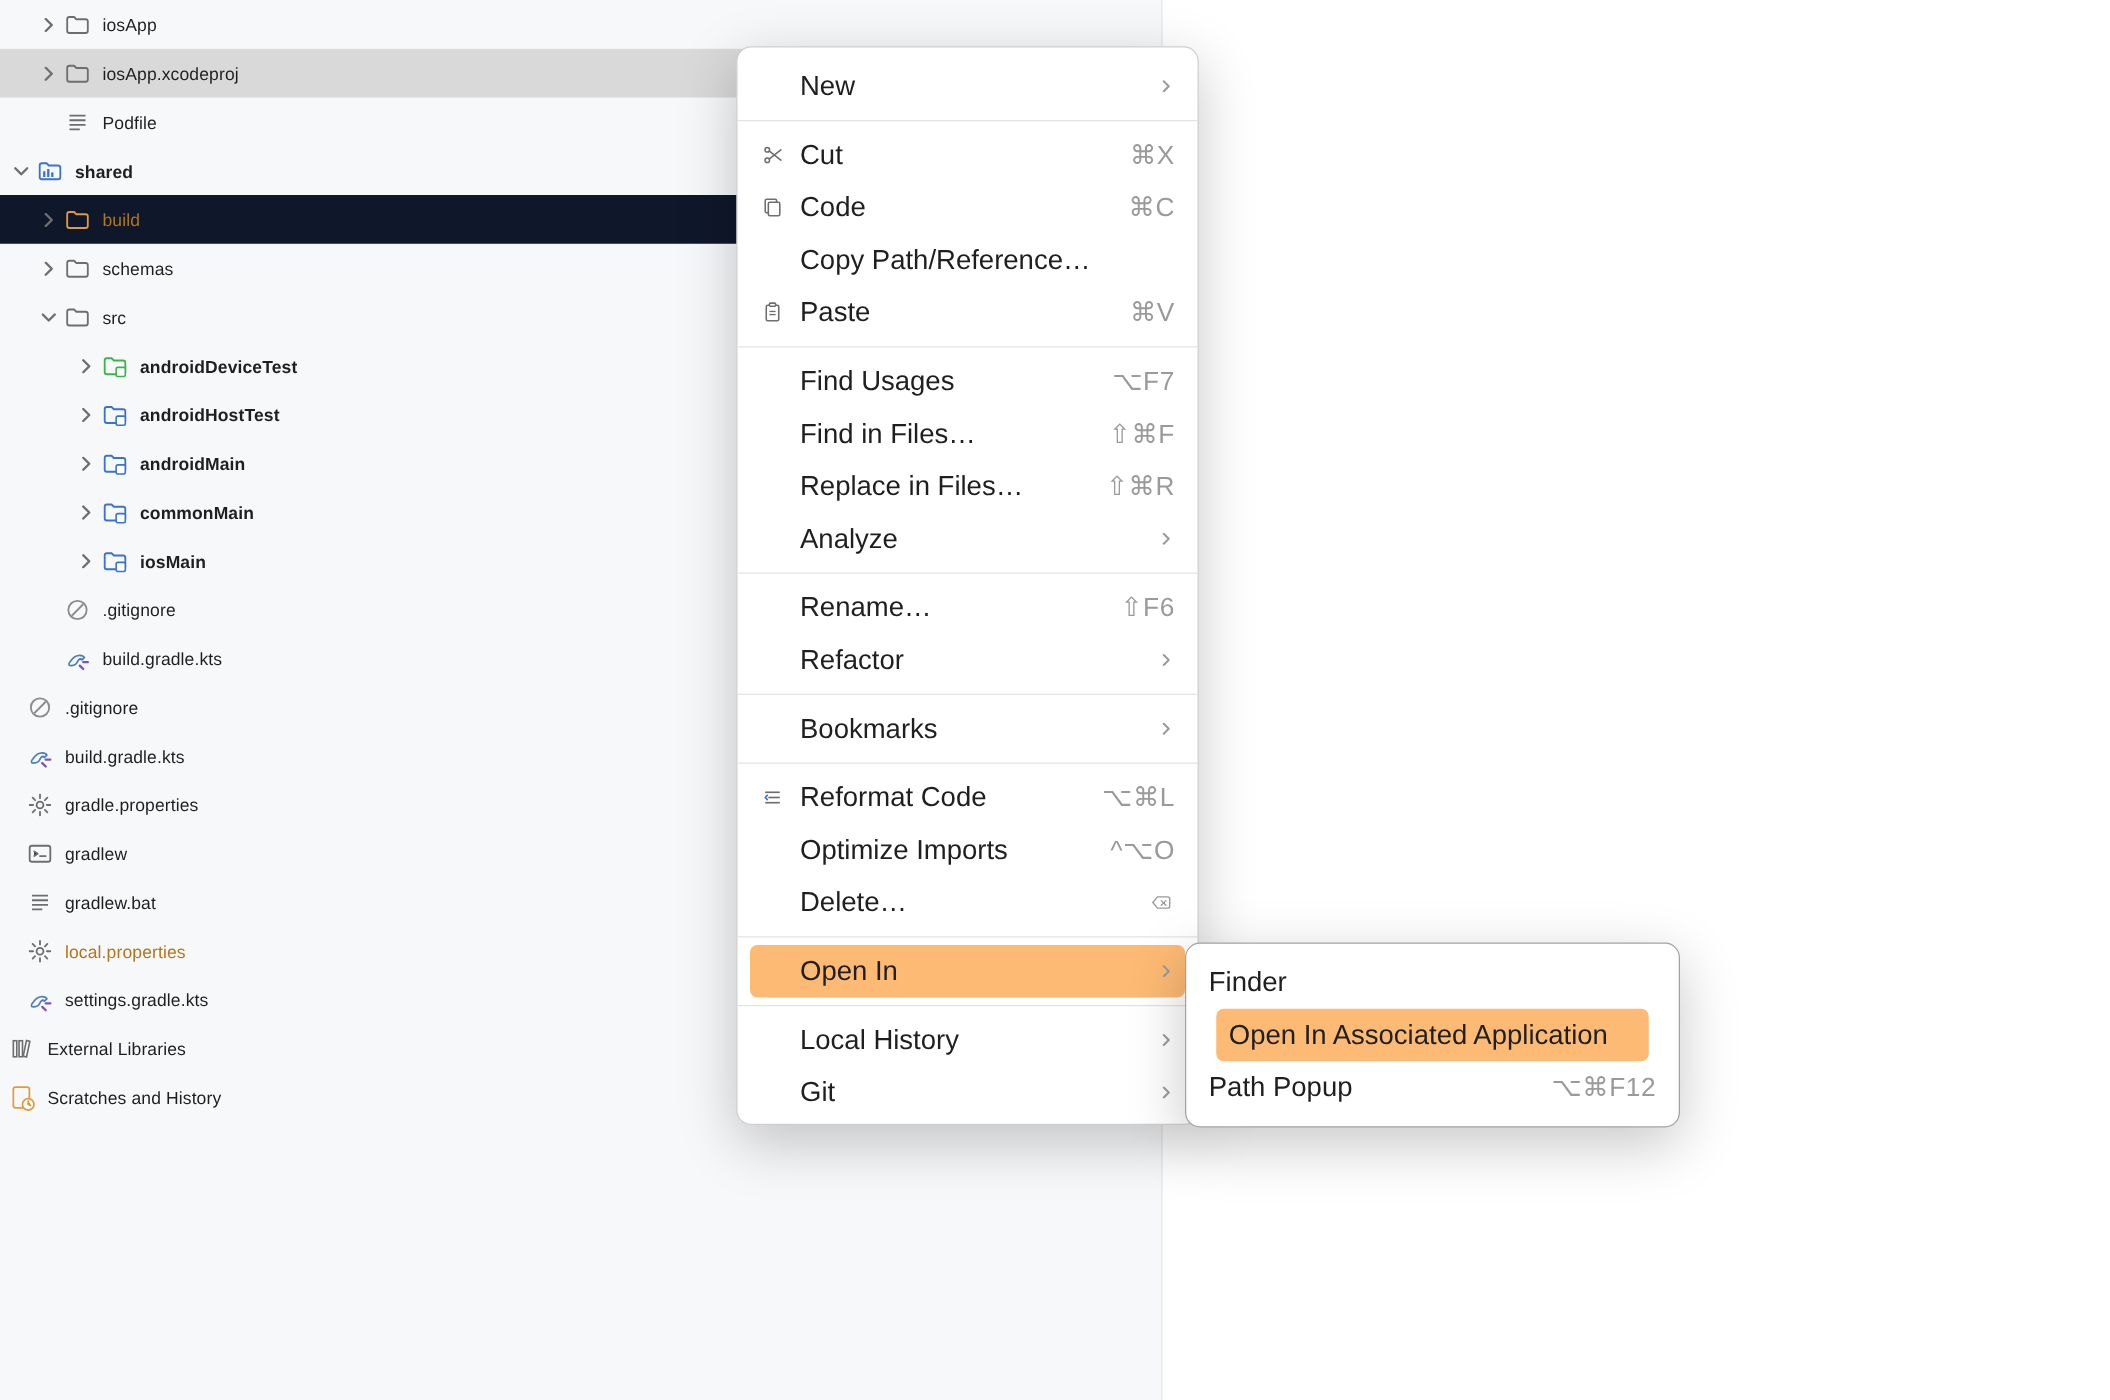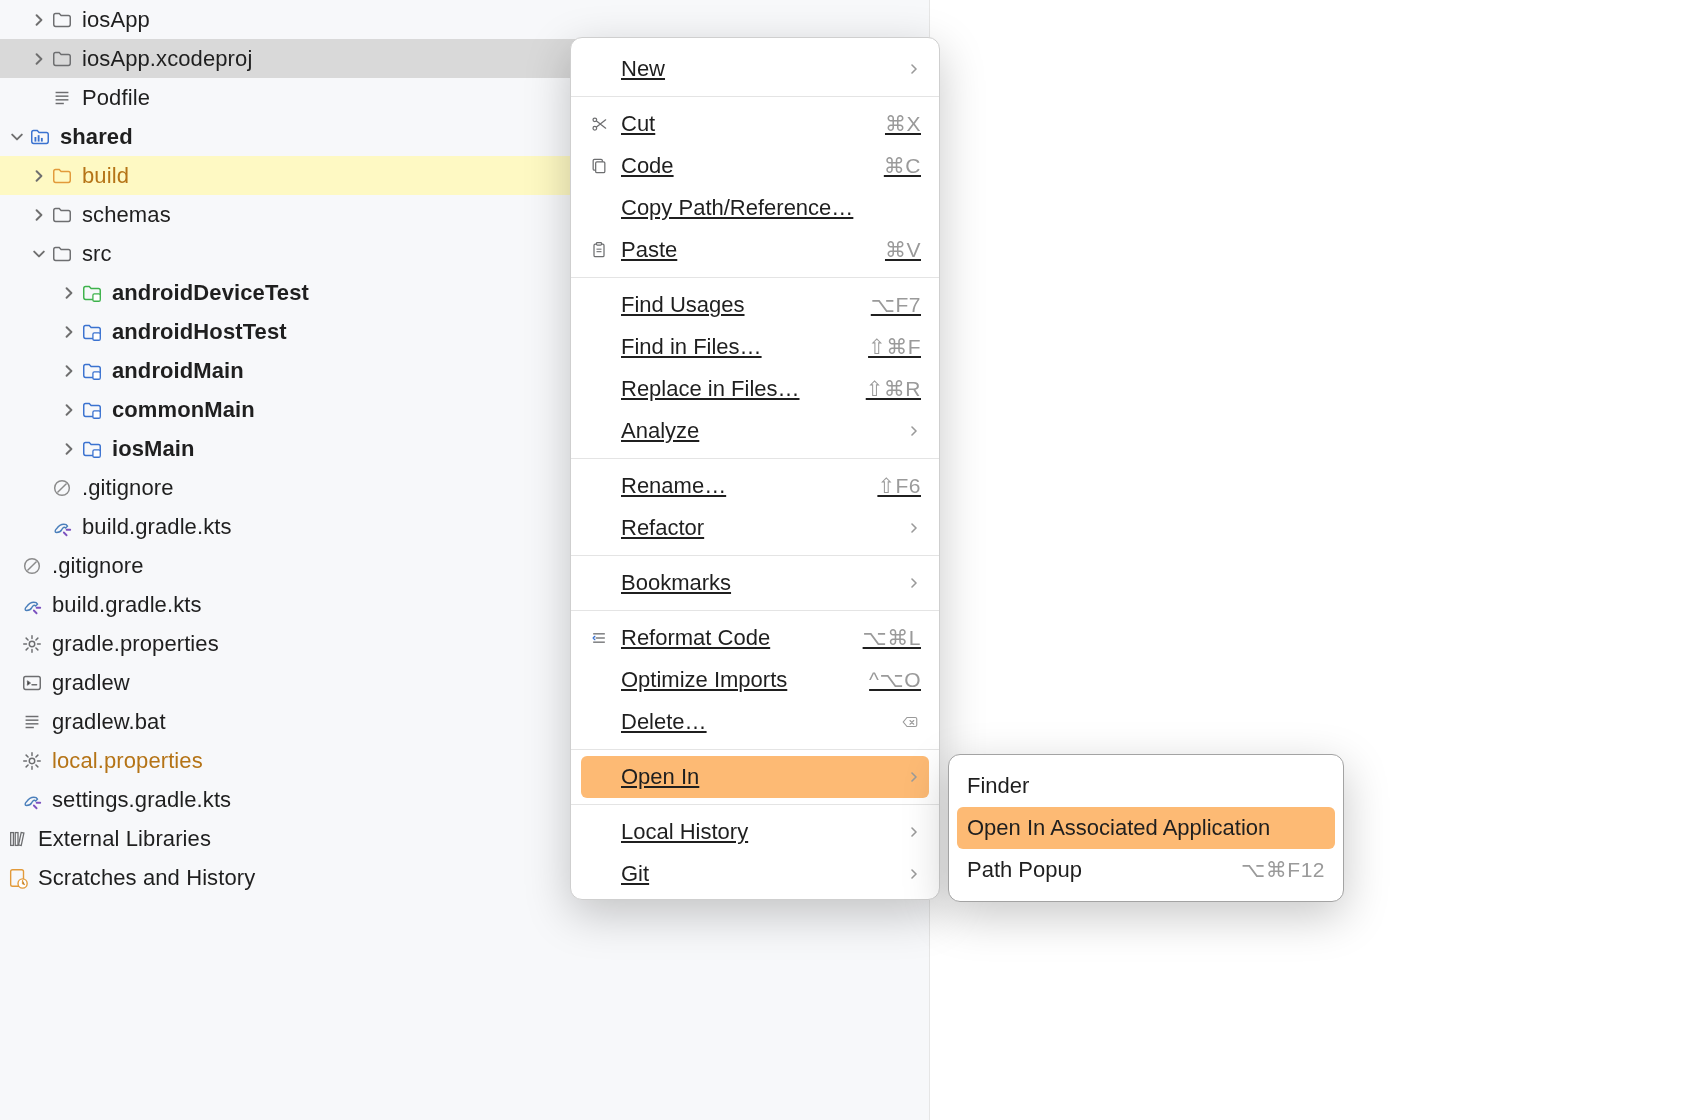--- a/index.html
+++ b/index.html
@@ -32,21 +32,21 @@
     display: flex;
     align-items: center;
     height: 39px;
     padding-left: 6px;
     white-space: nowrap;
   }
   .tree-row.selected {
     background: #d9d9d9;
   }
   .tree-row.highlighted {
-    background: #fef9c3;
+    background: #0f172a;
     align-items: center;
   }
   .bold-label { font-weight: 600; }
   .orange-label { color: #b57417; }
   .indent { display: inline-block; }
   .chevron {
     width: 22px;
     height: 22px;
     display: inline-flex;
     align-items: center;
@@ -59,49 +59,48 @@
     width: 24px;
     height: 24px;
     display: inline-flex;
     align-items: center;
     justify-content: center;
     margin-right: 8px;
     flex-shrink: 0;
   }
   .icon-slot svg { width: 22px; height: 22px; }
   .label {
-    font-size: 22px;
+    font-size: 14px;
     letter-spacing: 0.1px;
   }
   
   .ic-folder { color: #6d6e70; }
   .ic-folder-orange { color: #e29a3a; }
   .ic-module-blue { color: #3a72d0; }
   .ic-file-lines { color: #6d6e70; }
   .ic-gitignore { color: #8b8b8b; }
   .ic-gradle { color: #4a7fbb; }
   .ic-gear { color: #6d6e70; }
   .ic-terminal { color: #6d6e70; }
   .ic-lib { color: #6d6e70; }
   .ic-scratch { color: #e29a3a; }
   .ic-source-set { color: #3a72d0; }
   .ic-source-set-green { color: #3db24b; }
 
   
   .context-menu {
     position: absolute;
     top: 37px;
-    left: 570px;
+    left: 589px;
     width: 370px;
     background: #ffffff;
     border: 1px solid #cfcfcf;
     border-radius: 12px;
     box-shadow: 0 14px 46px rgba(0,0,0,0.22);
     padding: 10px 0 4px 0;
-    text-decoration: underline;
   }
   .menu-item {
     display: flex;
     align-items: center;
     height: 42px;
     padding: 0 18px 0 16px;
   }
   .menu-item.hovered {
     background: #fdba74;
     border-radius: 6px;
@@ -155,21 +154,21 @@
     left: 948px;
     width: 396px;
     background: #ffffff;
     border: 1px solid #a3a3a3;
     border-radius: 12px;
     box-shadow: 0 14px 46px rgba(0,0,0,0.22);
     padding: 10px 0;
   }
   .submenu .menu-item { padding: 0 18px; }
   .submenu .menu-item.hovered {
-    margin: 0 8px;
+    margin: 0 24px;
     padding: 0 10px;
     justify-content: flex-end;
   }
 </style>
 </head>
 <body>
 
 <svg width="0" height="0" style="position:absolute">
   <defs>
     <symbol id="chev-right" viewBox="0 0 10 10">

